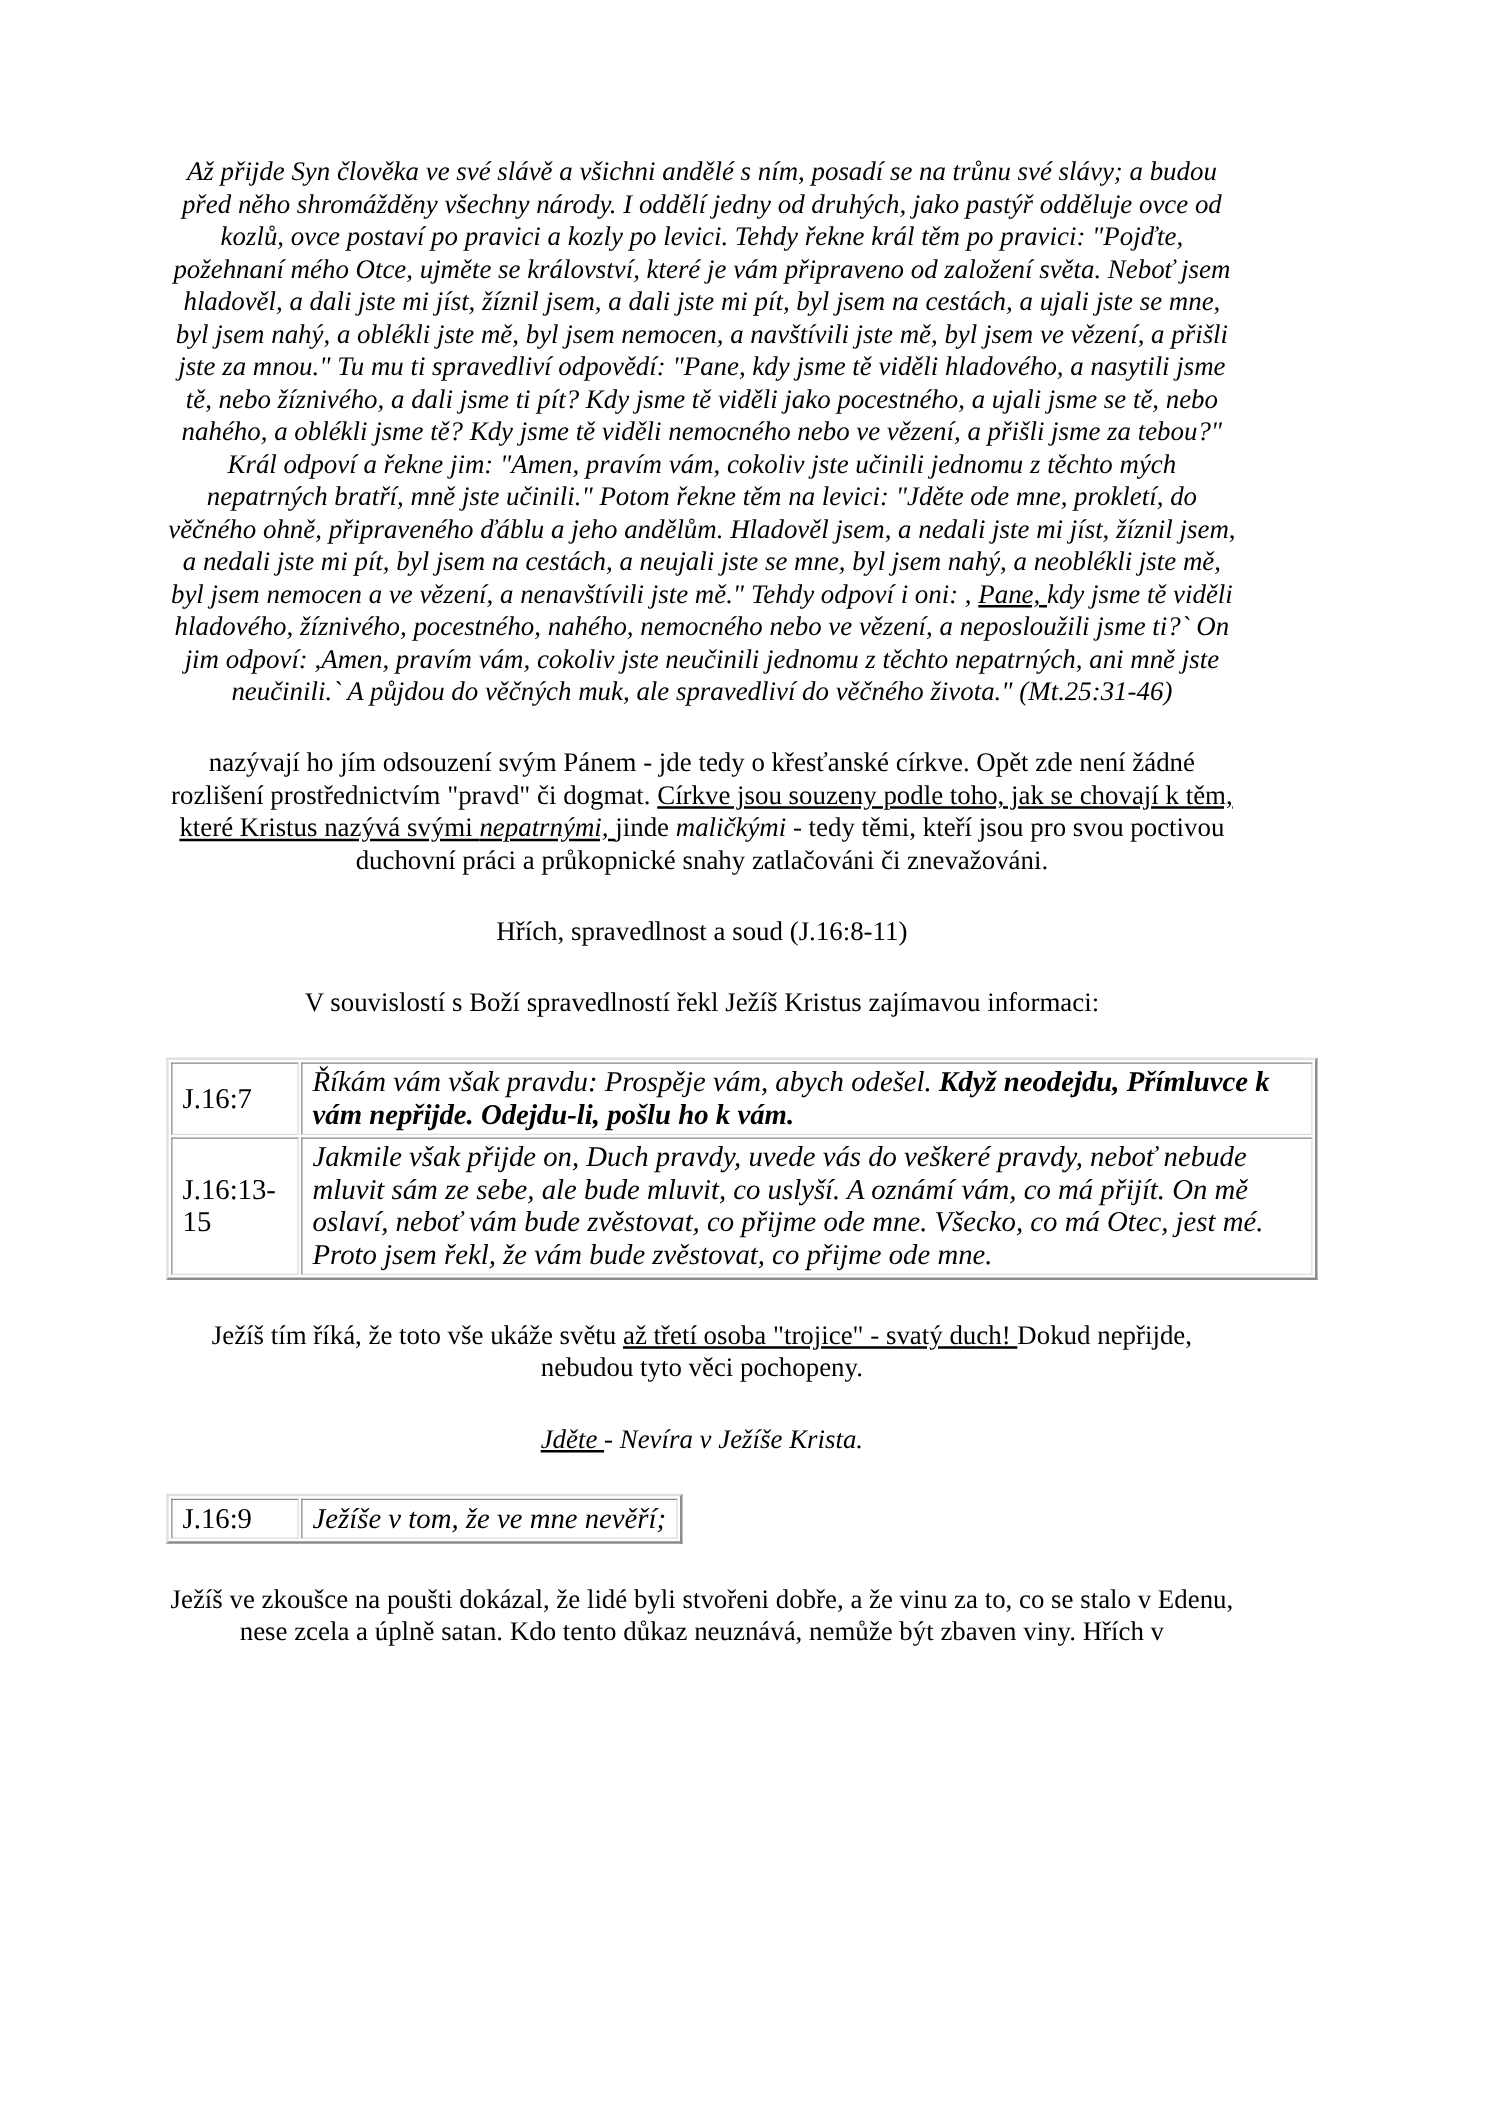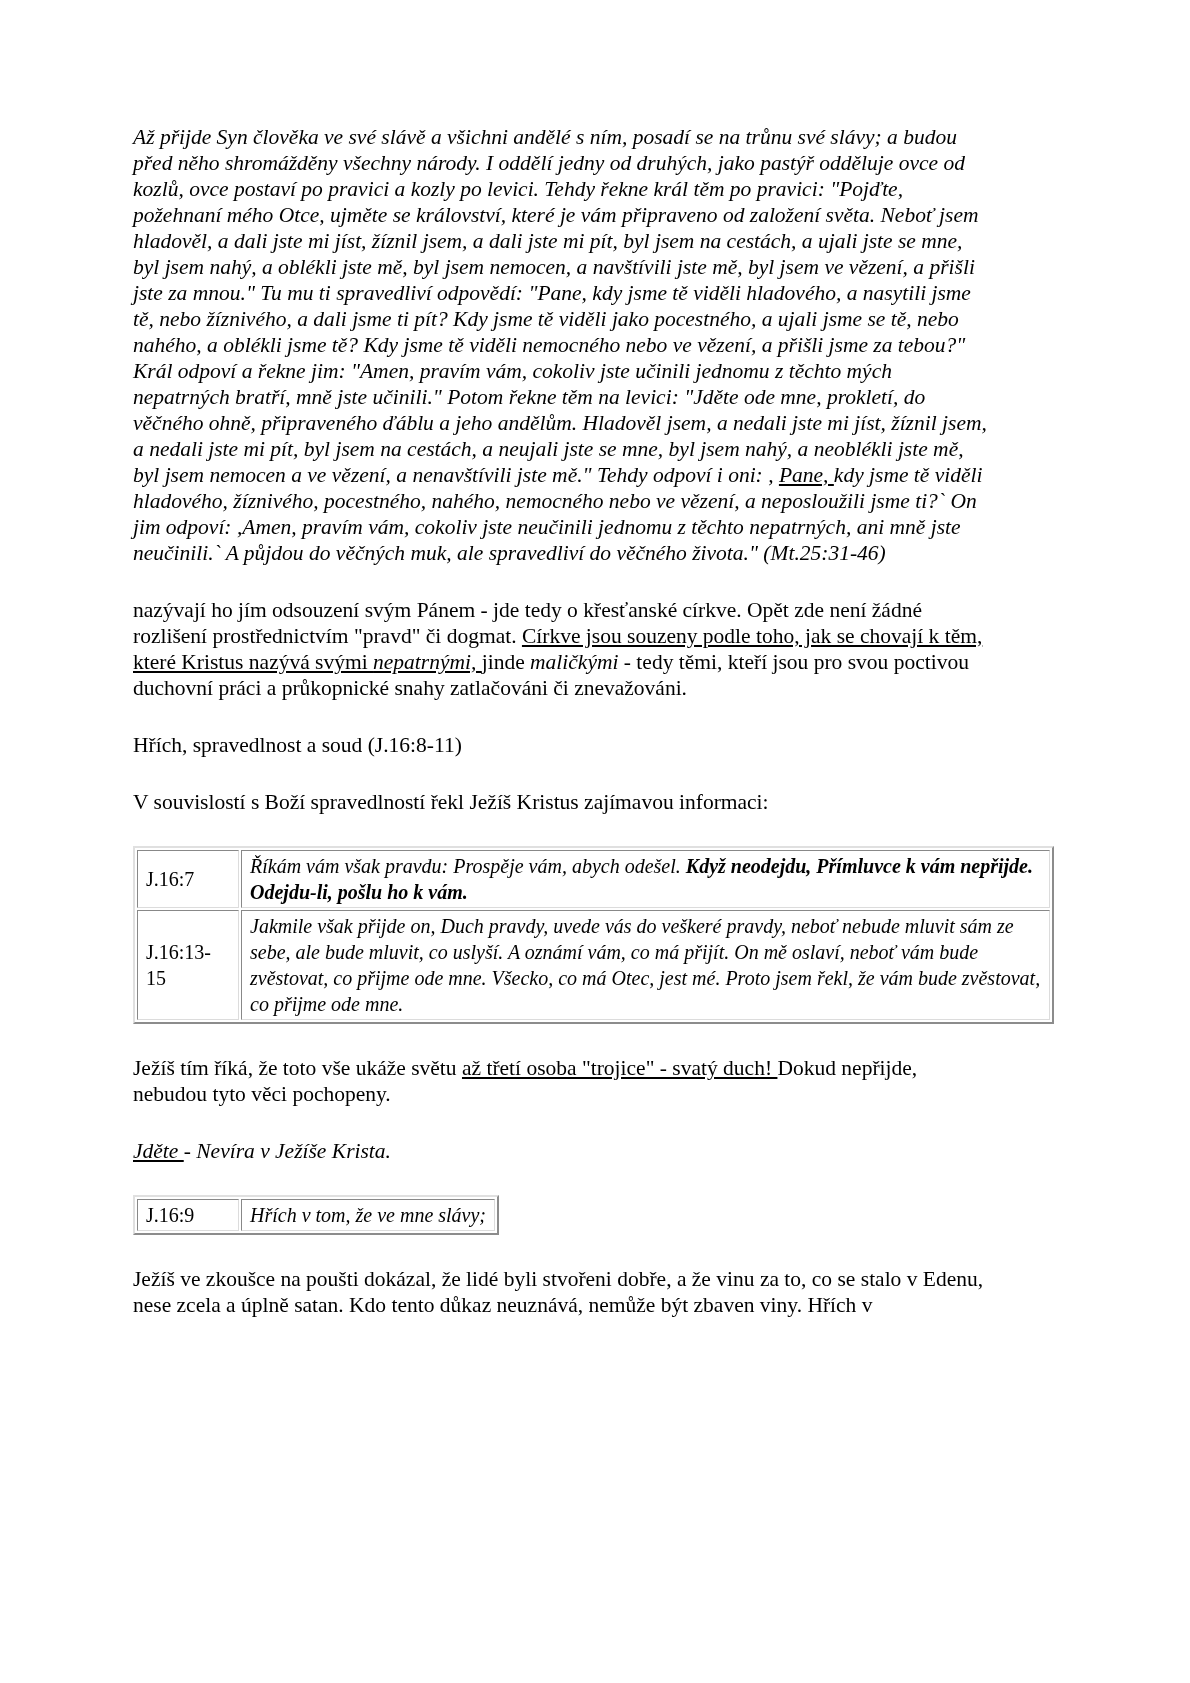--- a/index.html
+++ b/index.html
@@ -17,32 +17,33 @@
     color: #000000;
   }
   .page {
     box-sizing: border-box;
     width: 1190px;
     padding: 124px 0 0 133px;
   }
   .para {
     width: 857px;
     margin: 0 0 31px 0;
+    text-align: center;
   }
   .italic { font-style: italic; }
   .bold   { font-weight: bold; }
   .ul     { text-decoration: underline; }
 
   table.verse-table {
     border-collapse: separate;
     border-spacing: 2px;
     border: 2px outset #e0e0e0;
     margin: 4px 0 31px 0;
     background: #ffffff;
-    font-size: 20px;
+    font-size: 23px;
     line-height: 26px;
   }
   table.verse-table.wide { width: 921px; }
   table.verse-table td {
     border: 1px inset #dcdcdc;
     padding: 2px 8px;
     vertical-align: middle;
   }
   table.verse-table td.ref {
     width: 84px;
@@ -78,20 +79,20 @@
 
   <p class="para"><span>Ježíš tím říká, že toto vše ukáže světu </span><span class="ul">až třetí osoba "trojice" - svatý duch! </span><span>Dokud nepřijde, nebudou tyto věci pochopeny.</span></p>
 
 
   <p class="para italic"><span class="ul">Jděte </span><span>- Nevíra v Ježíše Krista.</span></p>
 
   <table class="verse-table">
     <tbody>
         <tr>
       <td class="ref">J.16:9</td>
-      <td class="vtext"><span>Hřích v tom, že ve mne slávy;</span></td>
+      <td class="vtext"><span>Ježíše v tom, že ve mne nevěří;</span></td>
     </tr>
   </tbody>
     </table>
 
   <p class="para">Ježíš ve zkoušce na poušti dokázal, že lidé byli stvořeni dobře, a že vinu za to, co se stalo v Edenu, nese zcela a úplně satan. Kdo tento důkaz neuznává, nemůže být zbaven viny. Hřích v</p>
 
 </div>
 
 </body></html>

